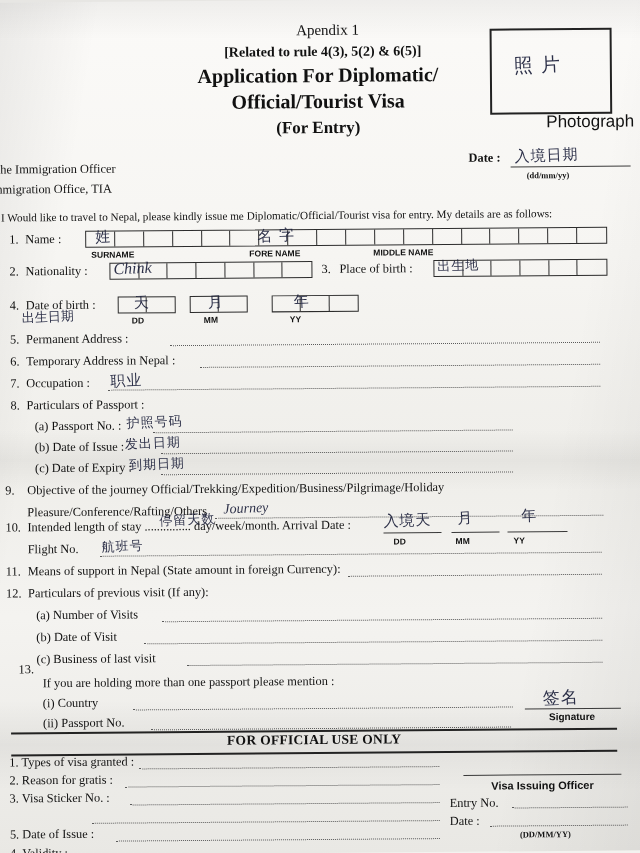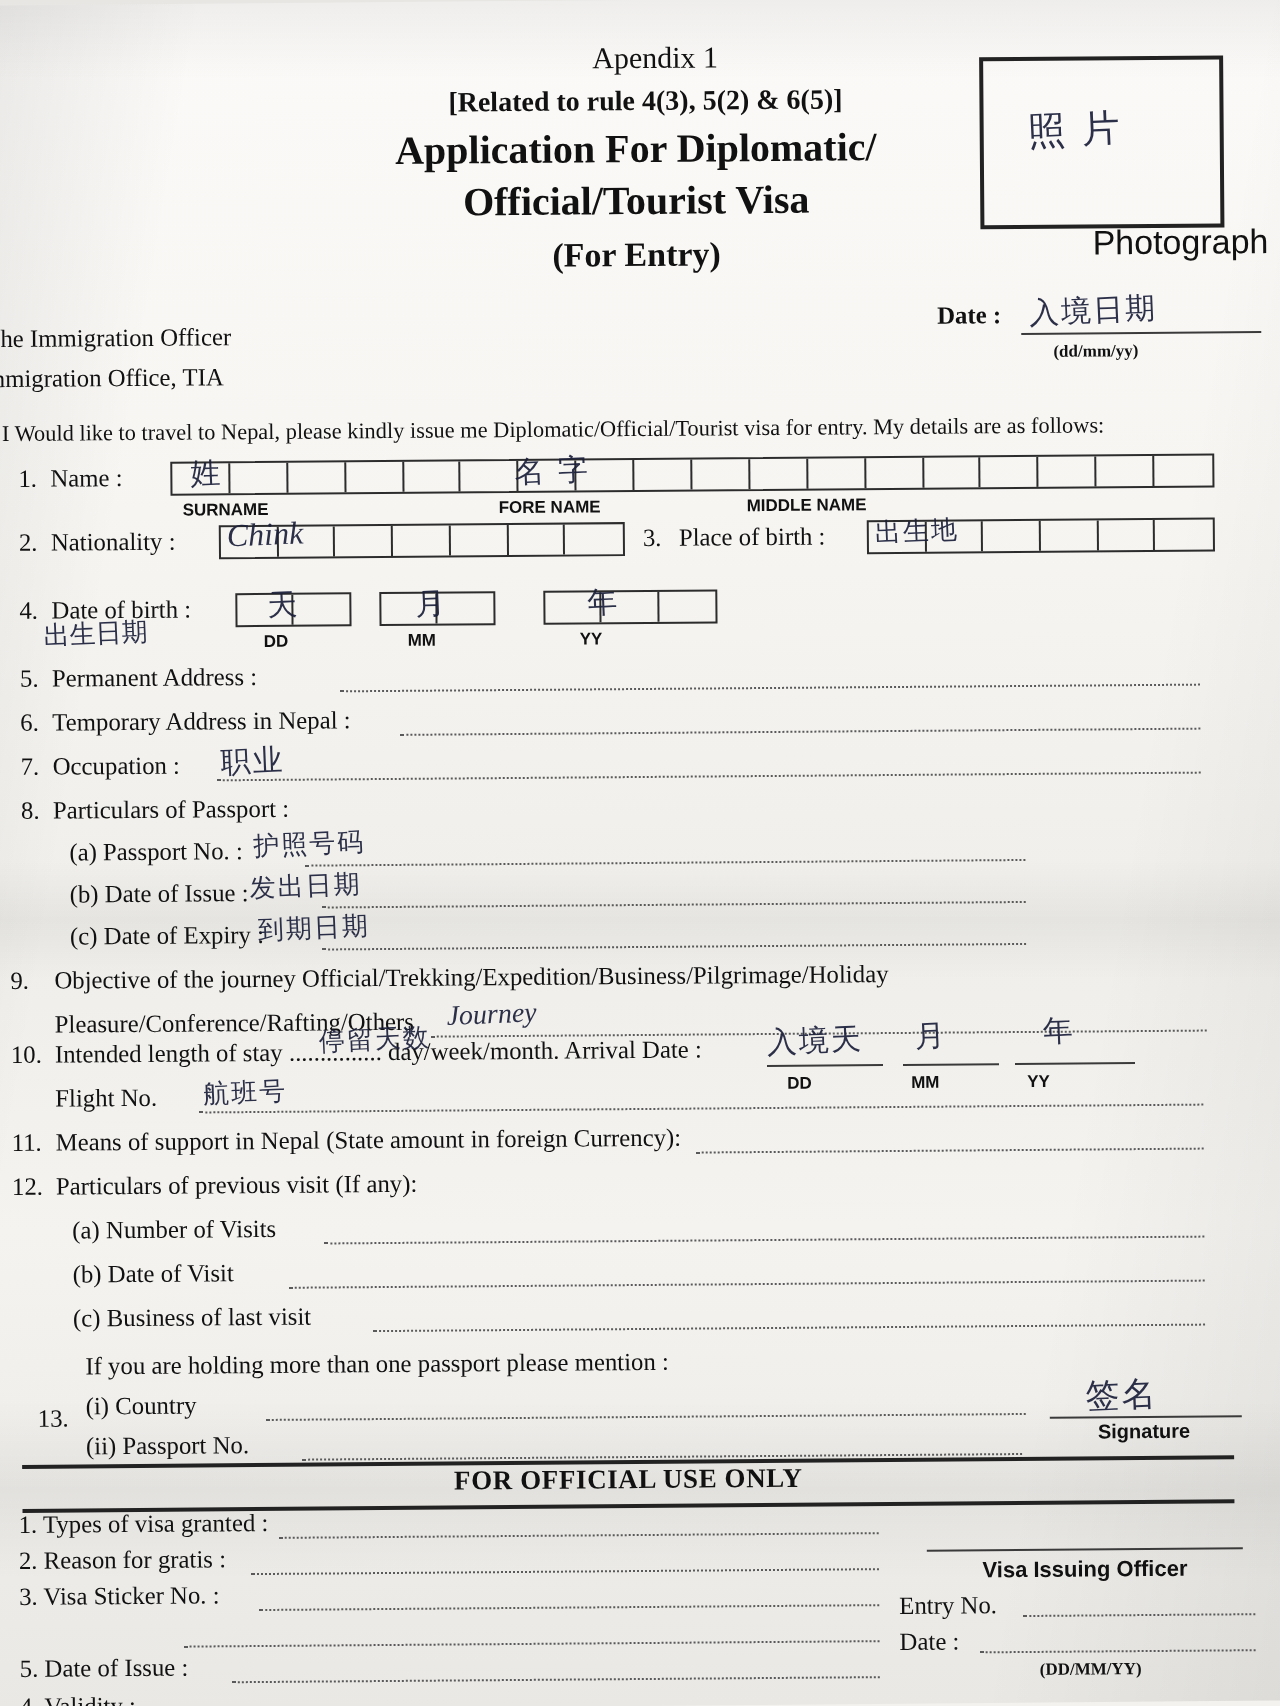--- a/index.html
+++ b/index.html
@@ -308,21 +308,21 @@
 
     <div class="t label" style="left:34px; top:606px;">(a) Number of Visits</div>
     <div class="dots" style="left:160px; top:620px; width:440px;"></div>
 
     <div class="t label" style="left:34px; top:628px;">(b) Date of Visit</div>
     <div class="dots" style="left:142px; top:642px; width:458px;"></div>
 
     <div class="t label" style="left:34px; top:650px;">(c) Business of last visit</div>
     <div class="dots" style="left:184px; top:664px; width:416px;"></div>
 
-    <div class="t label" style="left:16px; top:700px;">13.</div>
+    <div class="t label" style="left:16px; top:660px;">13.</div>
     <div class="t label" style="left:40px; top:674px;">If you are holding more than one passport please mention :</div>
 
     <div class="t label" style="left:40px; top:694px;">(i) Country</div>
     <div class="dots" style="left:130px; top:708px; width:380px;"></div>
 
     <div class="t label" style="left:40px; top:714px;">(ii) Passport No.</div>
     <div class="dots" style="left:148px; top:728px; width:360px;"></div>
 
     <span class="ink ink-cn" style="left:540px; top:688px; font-size:17px;">签名</span>
     <div class="rule" style="left:522px; top:710px; width:96px;"></div>

